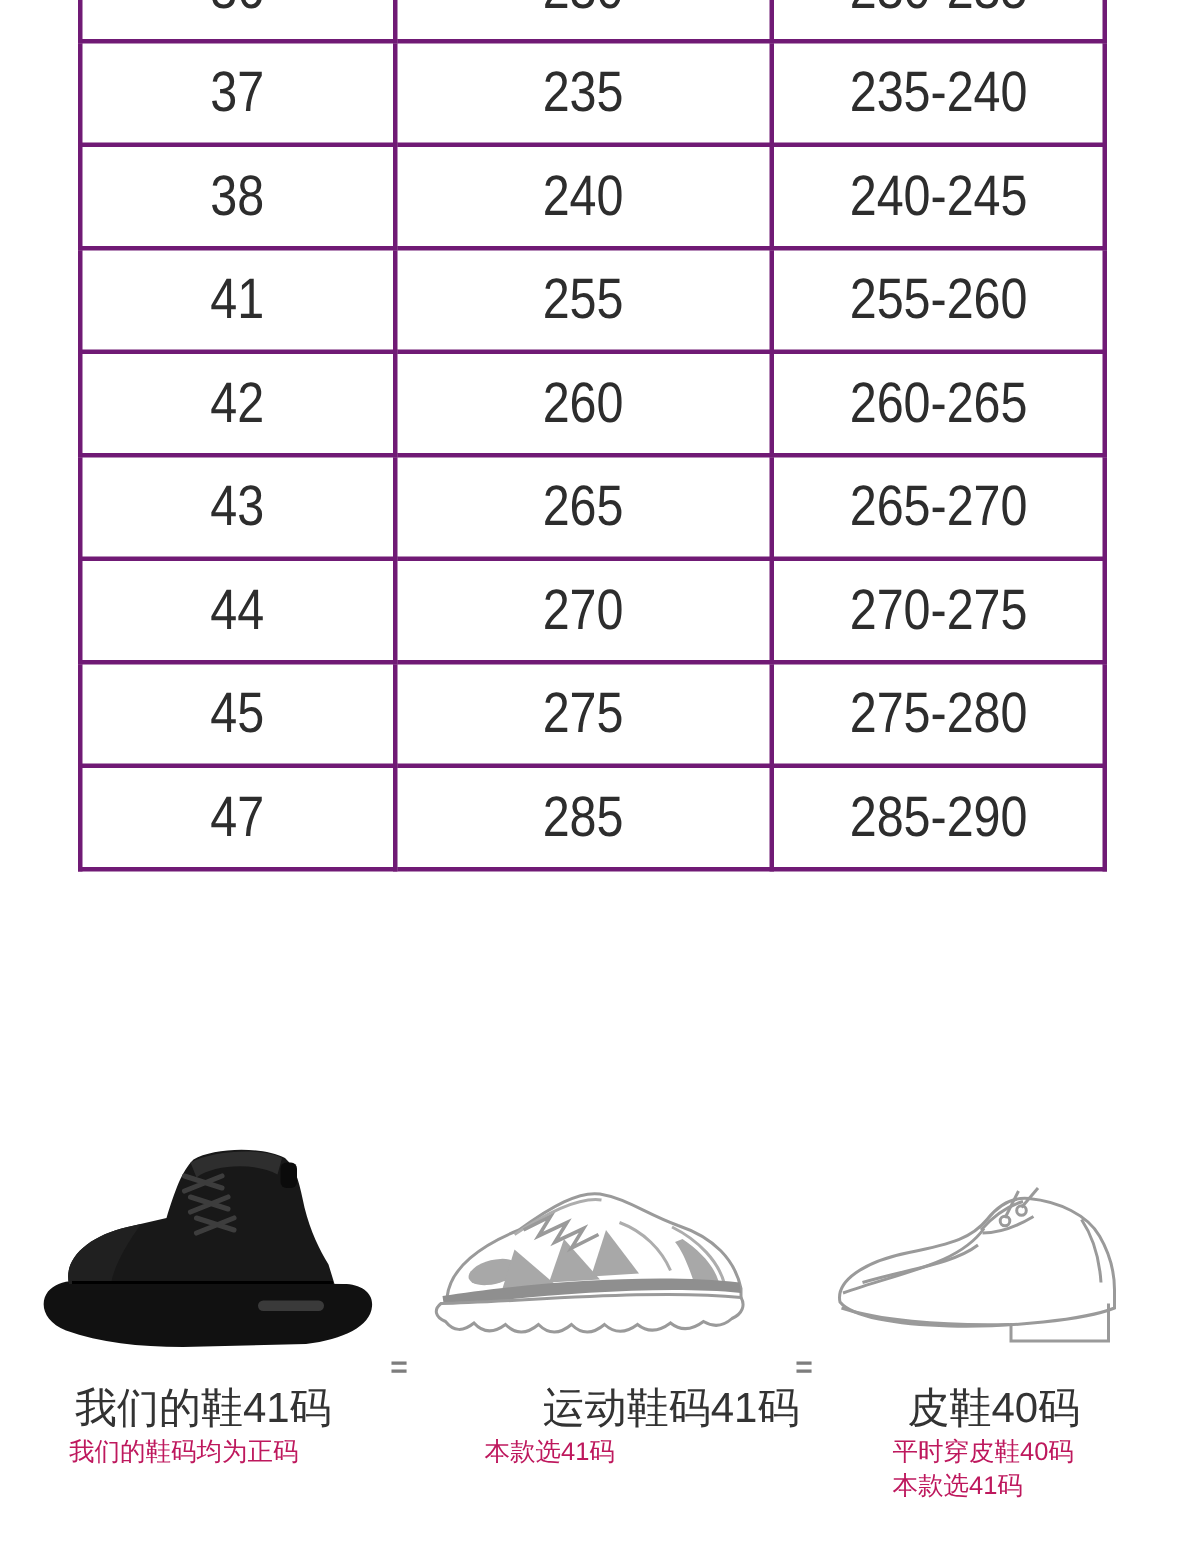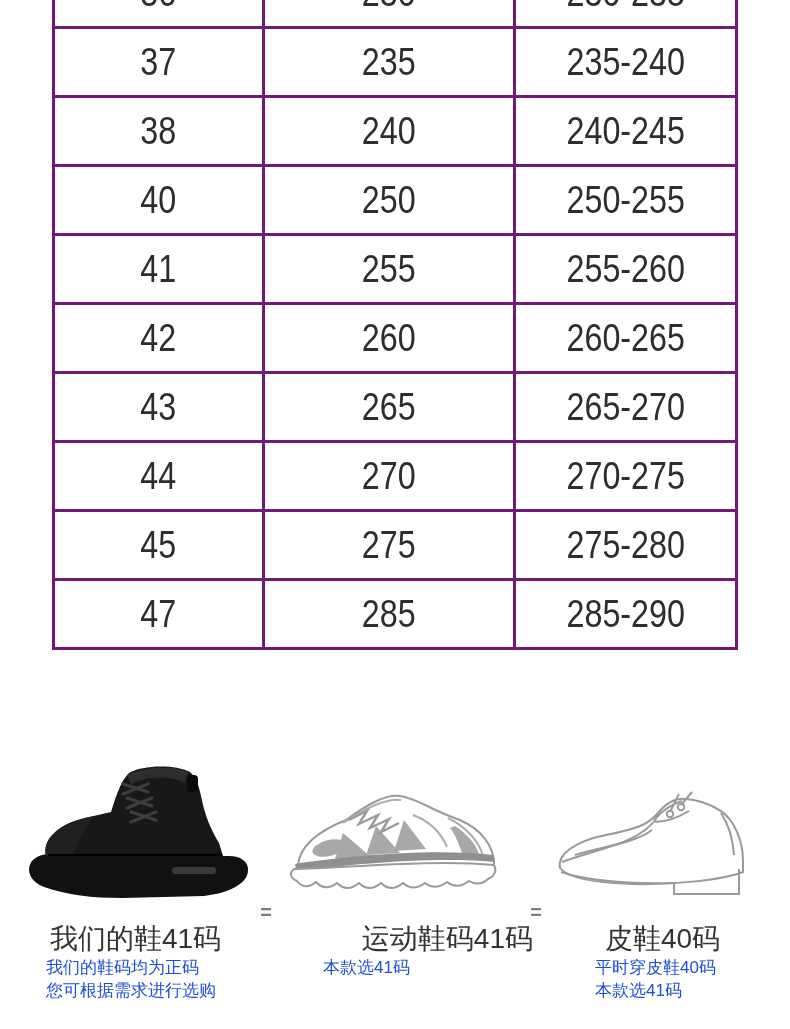--- a/index.html
+++ b/index.html
@@ -28,21 +28,21 @@
   .shoe-img svg { width:100%; height:100%; display:block; }
   .eq {
     position:absolute; width:28px; text-align:center;
     font-size:20px; font-weight:bold; color:#7d7d7d;
   }
   .cmp-title {
     position:absolute; text-align:center;
     font-size:28px; font-weight:normal; color:#333333; white-space:nowrap;
   }
   .cmp-sub {
-    position:absolute; font-size:17px; color:#1d4ed8; line-height:23px;
+    position:absolute; font-size:17px; color:#be185d; line-height:23px;
     white-space:nowrap;
   }
   #boot-img    { left:22px;  top:760px; width:232px; height:150px; }
   #sneaker-img { left:283px; top:785px; width:222px; height:116px; }
   #dress-img   { left:553px; top:785px; width:208px; height:118px; }
   #eq1 { left:252px; top:901px; }
   #eq2 { left:522px; top:901px; }
   #cmp-title-0 { left:8px;   top:920px; width:255px; }
   #cmp-title-1 { left:278px; top:920px; width:255px;text-align:right; }
   #cmp-title-2 { left:545px; top:920px; width:235px; }
@@ -68,25 +68,20 @@
       </tr>
       <tr>
         <td><span class="num">37</span></td>
         <td><span class="num">235</span></td>
         <td><span class="num">235-240</span></td>
       </tr>
       <tr>
         <td><span class="num">38</span></td>
         <td><span class="num">240</span></td>
         <td><span class="num">240-245</span></td>
-      </tr>
-      <tr>
-        <td><span class="num">40</span></td>
-        <td><span class="num">250</span></td>
-        <td><span class="num">250-255</span></td>
       </tr>
       <tr>
         <td><span class="num">41</span></td>
         <td><span class="num">255</span></td>
         <td><span class="num">255-260</span></td>
       </tr>
       <tr>
         <td><span class="num">42</span></td>
         <td><span class="num">260</span></td>
         <td><span class="num">260-265</span></td>
@@ -173,21 +168,20 @@
     <path d="M168,28 C176,40 180,55 181,70"></path>
   </svg>
 </div>
 
 <div class="cmp-title" id="cmp-title-0">我们的鞋41码</div>
 <div class="cmp-title" id="cmp-title-1">运动鞋码41码</div>
 <div class="cmp-title" id="cmp-title-2">皮鞋40码</div>
 
 <div class="cmp-sub" id="cmp-sub-0">
   <div>我们的鞋码均为正码</div>
-  <div>您可根据需求进行选购</div>
 </div>
 <div class="cmp-sub" id="cmp-sub-1">
   <div>本款选41码</div>
 </div>
 <div class="cmp-sub" id="cmp-sub-2">
   <div>平时穿皮鞋40码</div>
   <div>本款选41码</div>
 </div>
 
 </body></html>

